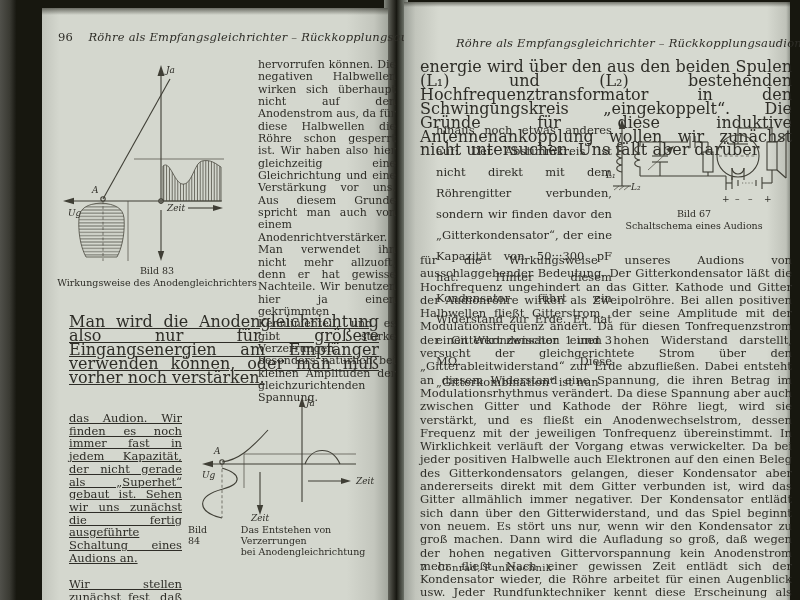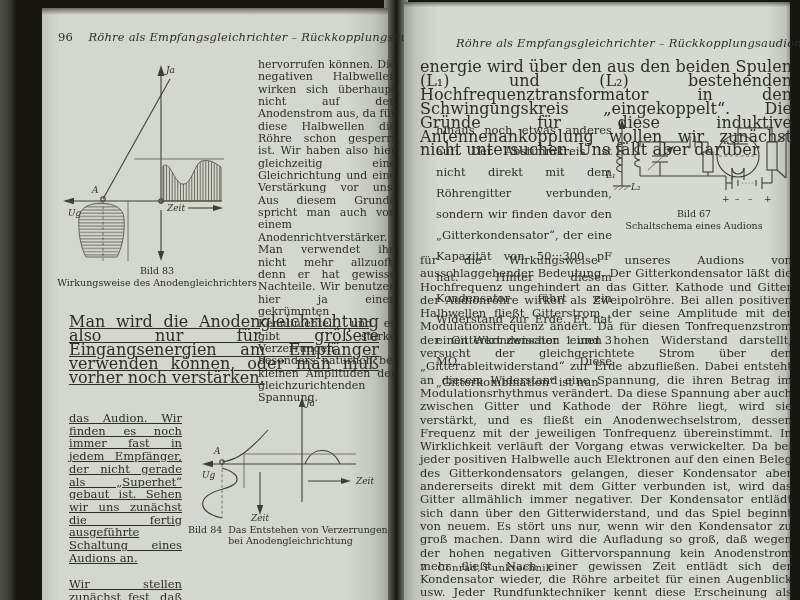--- a/index.html
+++ b/index.html
@@ -28,21 +28,21 @@
   .hdr{position:absolute;font-size:11.5px;letter-spacing:.2px;white-space:nowrap;}
   .hdr i, .hdr .t{font-style:italic;}
   .pageno{font-style:normal;text-align:right;}
   .txt{position:absolute;text-align:justify;hyphens:auto;-webkit-hyphens:auto;}
   .body12{font-size:16px;line-height:13.9px;}
   .body115{font-size:11.5px;line-height:13.3px;}
   .colL1{font-size:11px;line-height:12.35px;}
   .colL2{font-size:11.5px;line-height:12.7px;}
   .colR{font-size:11.5px;line-height:21px;margin-left:16px;}
   .cap{position:absolute;font-size:9.5px;line-height:11.5px;text-align:center;}
-  .cap84{position:absolute;font-size:9.5px;line-height:11px;display:flex;gap:6px;text-align:left;}
+  .cap84{position:absolute;font-size:9.5px;line-height:11px;display:flex;gap:19px;text-align:left;}
   .footer{position:absolute;font-size:10px;letter-spacing:.4px;}
   .fig{position:absolute;}
   svg{display:block;}
   .ink{stroke:#3f3e35;fill:none;stroke-width:1.1;}
   .ink-thin{stroke:#4a493f;fill:none;stroke-width:.7;}
   .ah{fill:#3f3e35;stroke:none;}
   .flabel{font-family:"DejaVu Serif",serif;font-style:italic;font-size:9px;fill:#2e2d27;}
   .flabel-sm{font-family:"DejaVu Serif",serif;font-size:9px;fill:#2e2d27;}
   p{margin:14px;text-decoration:underline;}
   .parabreak{margin-top:0.5px;}
@@ -106,21 +106,21 @@
     <div>Wirkungsweise des Anodengleichrichters</div>
   </div>
 
   <div class="txt colL1" style="left:216px;top:51px;width:138px;">hervorrufen können. Die negativen Halbwellen wirken sich überhaupt nicht auf den Anodenstrom aus, da für diese Halbwellen die Röhre schon gesperrt ist. Wir haben also hier gleichzeitig eine Gleichrichtung und eine Verstärkung vor uns. Aus diesem Grunde spricht man auch von einem Anodenrichtverstärker. Man verwendet ihn nicht mehr allzuoft, denn er hat gewisse Nachteile. Wir benutzen hier ja einen gekrümmten Kennlinienteil, und es gibt starke Verzerrungen, besonders natürlich bei kleinen Amplituden der gleichzurichtenden Spannung.</div>
 
   <div class="txt body12" style="left:13px;top:293px;width:338px;">
     <p>Man wird die Anodengleichrichtung also nur für größere Eingangsenergien am Empfänger verwenden können, oder man muß vorher noch verstärken.</p>
   </div>
 
   <div class="txt colL2" style="left:13px;top:390px;width:141px;">
-    <p>das Audion. Wir finden es noch immer fast in jedem Empfänger, der nicht gerade als „Superhet“ gebaut ist. Sehen wir uns zunächst die fertig ausgeführte Schaltung eines Audions an.</p>
+    <p>das Audion. Wir finden es noch immer fast in jedem Kapazität, der nicht gerade als „Superhet“ gebaut ist. Sehen wir uns zunächst die fertig ausgeführte Schaltung eines Audions an.</p>
     <p>Wir stellen zunächst fest, daß die Antenne nicht wie bisher direkt mit dem Abstimmkreis verbunden ist, sondern die Antennen-</p>
   </div>
 
   <div class="fig" style="left:150px;top:388px;">
     <svg width="198" height="126" viewBox="0 0 198 126">
 
       <line class="ink" x1="110" y1="8" x2="110" y2="106"></line>
       <polygon class="ah" points="110,1 106.8,11 113.2,11"></polygon>
       <text class="flabel" x="114" y="10">Ja</text>
 

